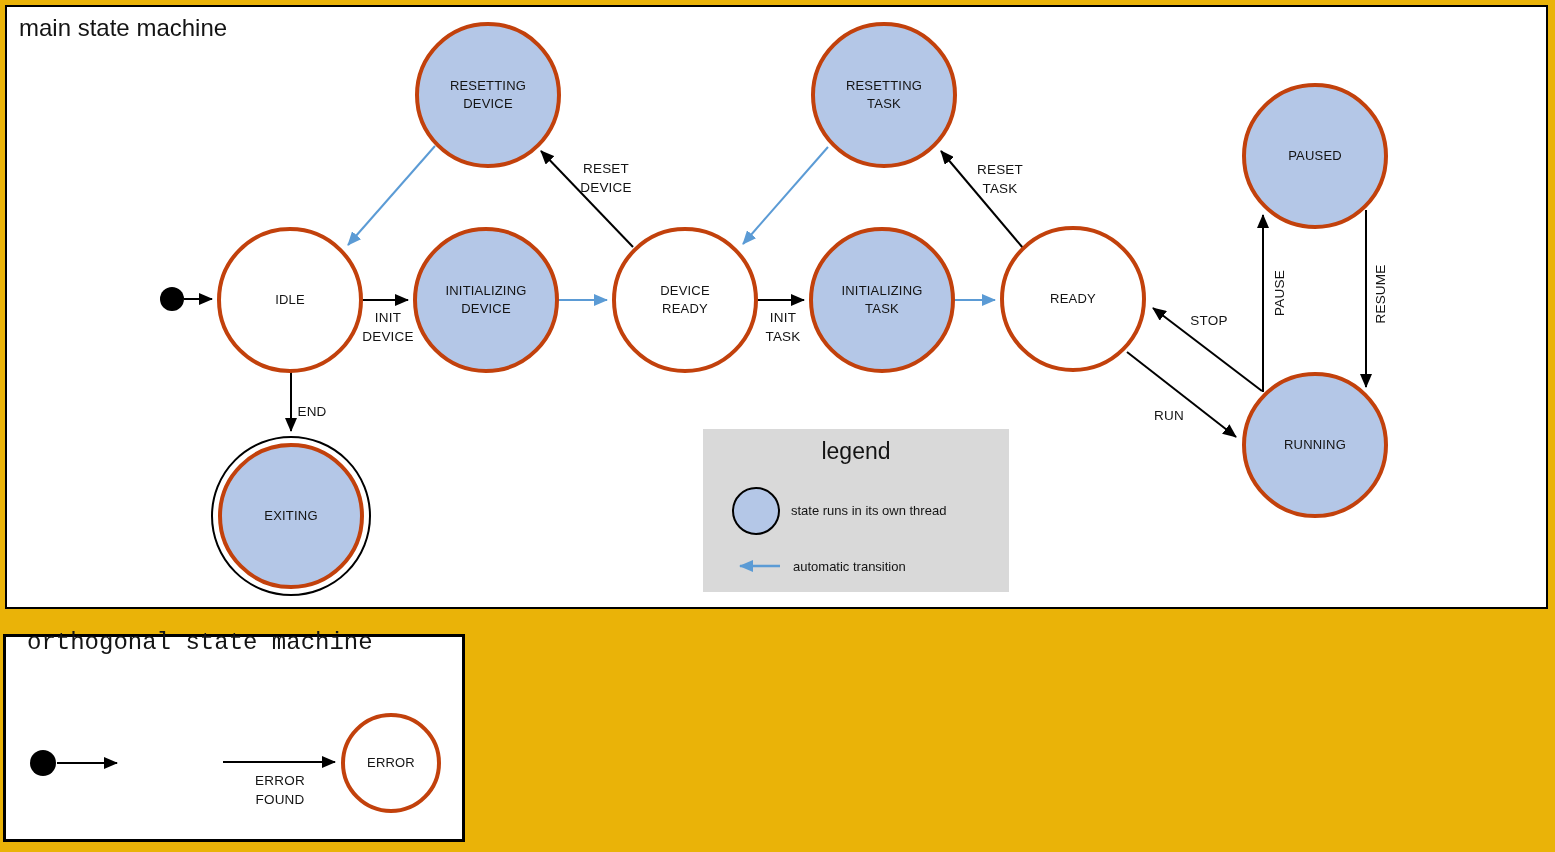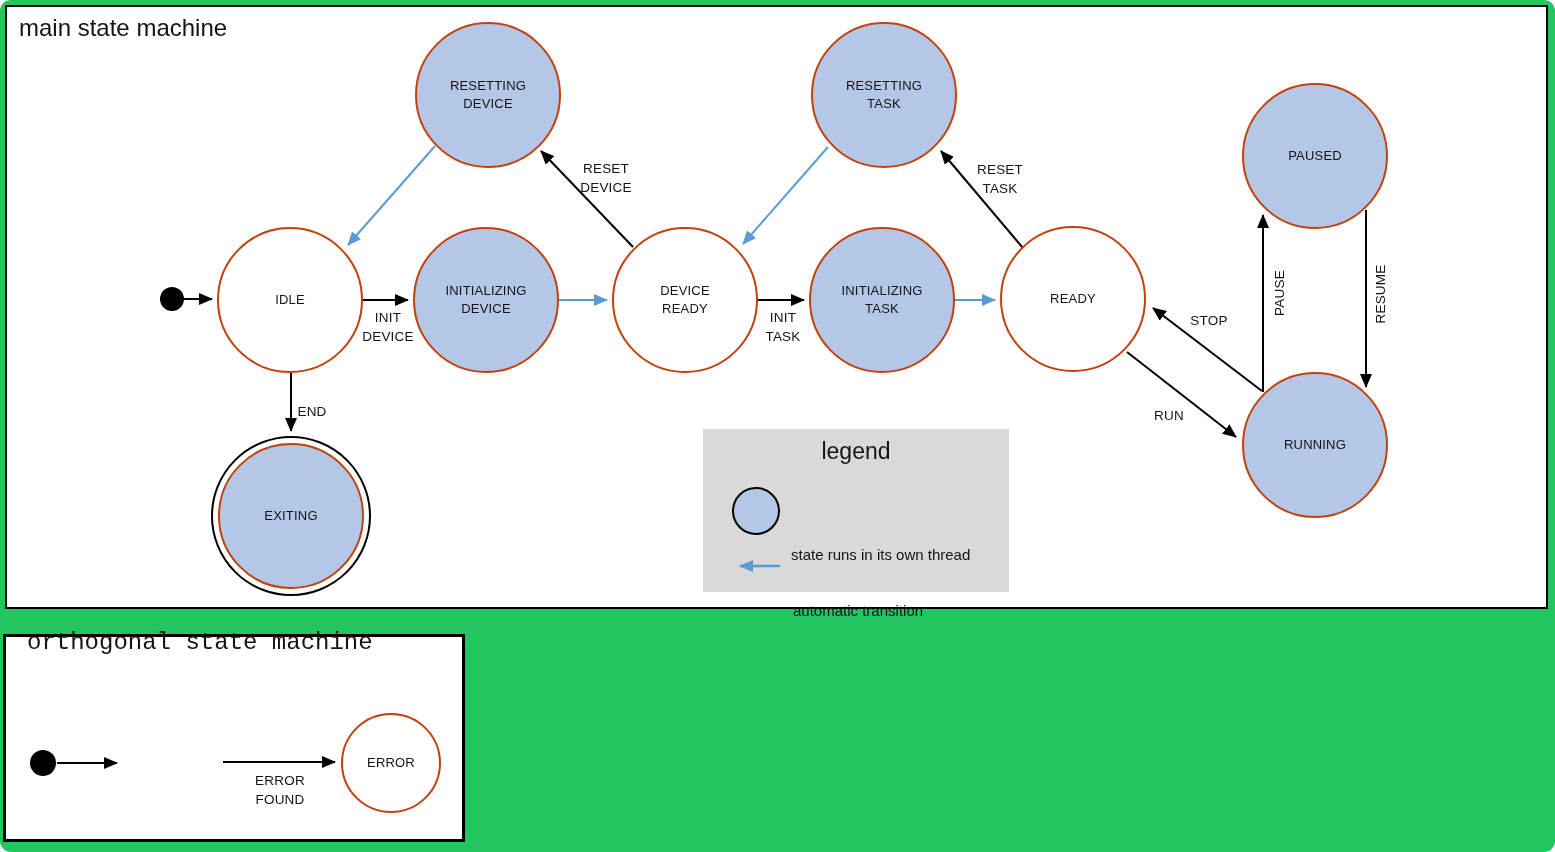--- a/index.html
+++ b/index.html
@@ -1,29 +1,29 @@
 <!DOCTYPE html>
 <html><head>
 <meta charset="utf-8">
 <style>
   html,body{margin:0;padding:0;background:#fff;}
   #stage{
-    position:relative;width:1555px;height:852px;background:#22c55e;overflow:hidden;
-    font-family:"Liberation Sans",sans-serif;color:#141414;border-radius:11px;
+    position:relative;width:1555px;height:852px;background:#eab308;overflow:hidden;
+    font-family:"Liberation Sans",sans-serif;color:#141414;
   }
   .frame{position:absolute;background:#fff;box-sizing:border-box;}
   #main-frame{left:5px;top:5px;width:1543px;height:604px;border:2px solid #000;}
   #orth-frame{left:3px;top:634px;width:462px;height:208px;border:3px solid #000;}
   .machine-title{position:absolute;font-size:24px;line-height:1.2;color:#141414;white-space:nowrap;}
   #main-title{left:19px;top:14px;}
   #orth-title{left:27px;top:629px;font-family:Liberation Mono, monospace;}
   svg.wires{position:absolute;left:0;top:0;width:1555px;height:852px;pointer-events:none;}
   .state{
     position:absolute;width:146px;height:146px;border-radius:50%;
-    border:2px solid #c2410c;box-sizing:border-box;background:#fff;
+    border:4px solid #c2410c;box-sizing:border-box;background:#fff;
     display:flex;align-items:center;justify-content:center;text-align:center;
     font-size:13px;line-height:1.35;white-space:pre-line;letter-spacing:.2px;
   }
   .state.threaded{background:#b4c7e7;}
   .state.small{width:100px;height:100px;}
   .final-outer{
     position:absolute;width:160px;height:160px;border-radius:50%;
     border:2px solid #000;background:#fff;box-sizing:border-box;
     display:flex;align-items:center;justify-content:center;
   }
@@ -37,21 +37,21 @@
   }
   .tlabel.rot{transform:translate(-50%,-50%) rotate(-90deg);white-space:nowrap;}
   #legend-box{
     position:absolute;left:703px;top:429px;width:306px;height:163px;background:#d9d9d9;
   }
   #legend-title{position:absolute;left:0;right:0;top:9px;text-align:center;font-size:23px;}
   #legend-state-sample{
     position:absolute;left:29px;top:58px;width:48px;height:48px;border-radius:50%;
     border:2.5px solid #000;background:#b4c7e7;box-sizing:border-box;
   }
-  .legend-item-label{position:absolute;font-size:15px;line-height:20px;white-space:nowrap;margin-top:44px;}
+  .legend-item-label{position:absolute;font-size:13px;line-height:20px;white-space:nowrap;}
   #legend-label-thread{left:88px;top:72px;}
   #legend-label-auto{left:90px;top:128px;}
 </style>
 </head>
 <body>
 
 <div id="stage">
 
   <div class="frame" id="main-frame"></div>
   <div class="frame" id="orth-frame"></div>

